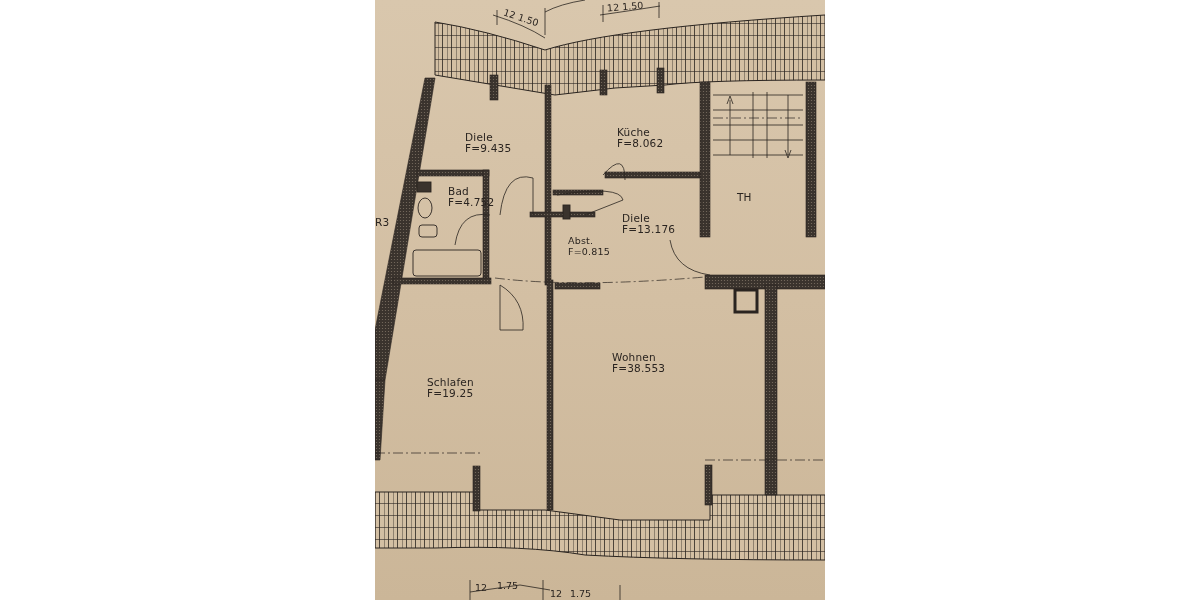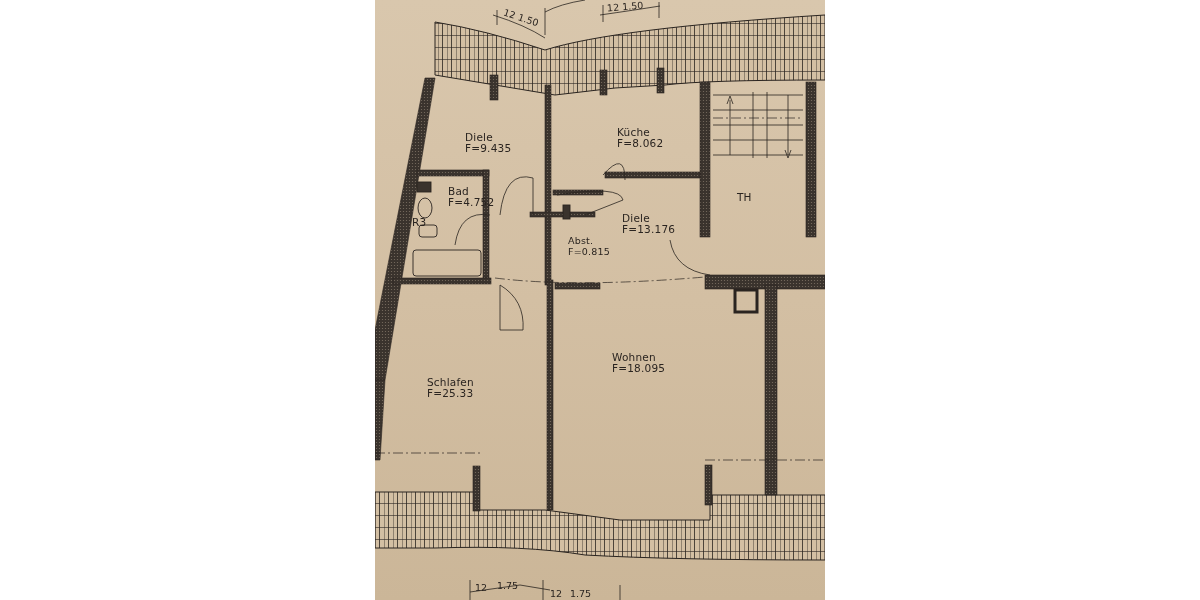--- a/index.html
+++ b/index.html
@@ -98,21 +98,21 @@
     </g>
   </svg>
 
   <span class="dim" style="left:128px;top:12px;transform:rotate(18deg);">12 1.50</span>
   <span class="dim" style="left:232px;top:1px;transform:rotate(-5deg);">12 1.50</span>
   <span class="dim" style="left:100px;top:582px;">12</span>
   <span class="dim" style="left:122px;top:580px;">1.75</span>
   <span class="dim" style="left:175px;top:588px;">12</span>
   <span class="dim" style="left:195px;top:588px;">1.75</span>
 
-  <span class="lbl" style="left:0px;top:217px;margin-left:37px;">R3</span>
+  <span class="lbl" style="left:0px;top:217px;">R3</span>
 
   <div class="lbl" style="left:90px;top:132px;">
     <div>Diele</div>
     <div>F=9.435</div>
   </div>
   <div class="lbl" style="left:242px;top:127px;">
     <div>Küche</div>
     <div>F=8.062</div>
   </div>
   <div class="lbl" style="left:73px;top:186px;">
@@ -125,19 +125,19 @@
   </div>
   <div class="lbl" style="left:247px;top:213px;">
     <div>Diele</div>
     <div>F=13.176</div>
   </div>
   <div class="lbl" style="left:362px;top:192px;">
     <div>TH</div>
   </div>
   <div class="lbl" style="left:52px;top:369px;margin-top:8px;">
     <div>Schlafen</div>
-    <div>F=25.33</div>
+    <div>F=19.25</div>
   </div>
   <div class="lbl" style="left:237px;top:352px;">
     <div>Wohnen</div>
-    <div>F=18.095</div>
+    <div>F=38.553</div>
   </div>
 </div>
 
 </body></html>

